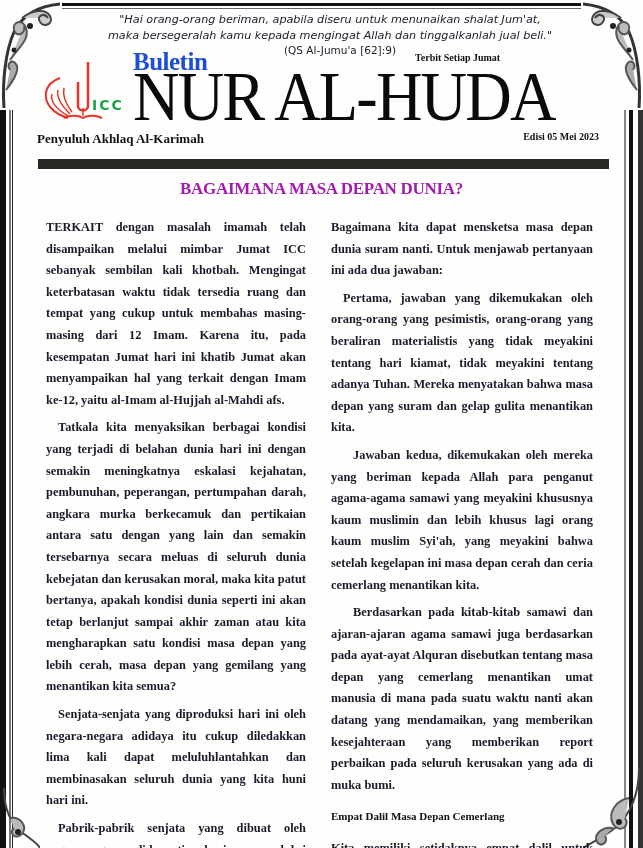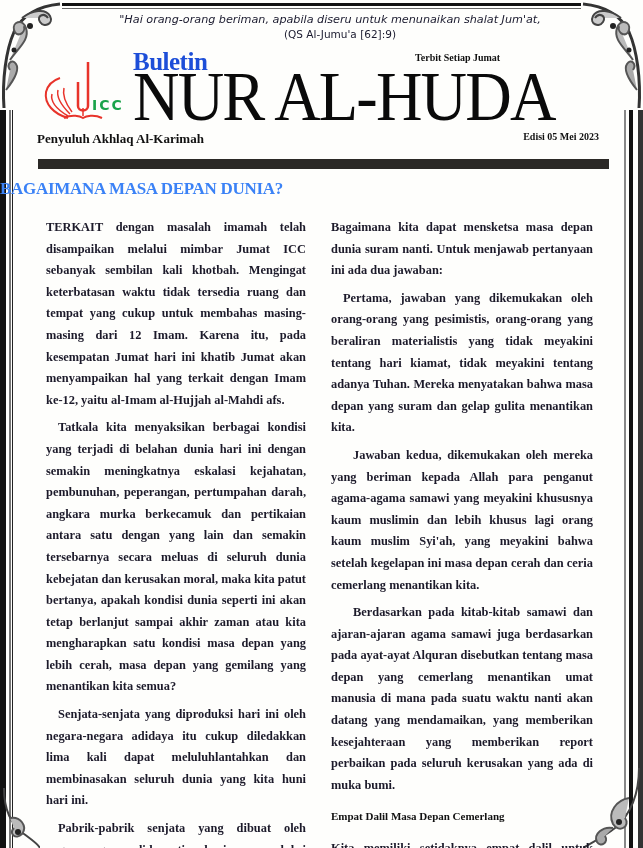--- a/index.html
+++ b/index.html
@@ -62,22 +62,22 @@
     }
     .edisi {
       position: absolute; right: 44px; top: 131px;
       font-weight: bold; font-size: 10px; color: #111;
     }
     .rule {
       position: absolute; left: 38px; top: 159px; width: 571px; height: 10px;
       background: #2b2926;
     }
     .article-title {
-      position: absolute; left: 0; width: 643px; top: 179px; text-align: left;
-      font-size: 17px; font-weight: bold; color: #3b82f6; letter-spacing: -0.3px;
+      position: absolute; left: 0; width: 643px; top: 179px; text-align: center;
+      font-size: 17px; font-weight: bold; color: #a21caf; letter-spacing: -0.3px;
     }
     .col {
       position: absolute; top: 217px;
       font-size: 12.4px; line-height: 21.6px; color: #1c1a2a;
       text-align: justify; font-weight: bold;
       font-family: "Liberation Serif", serif;
     }
     .col p { margin: 0; }
     .col-left { left: 46px; width: 260px; }
     .col-right { left: 331px; width: 262px; }
@@ -134,20 +134,21 @@
   <svg viewBox="0 0 60 80">
     <path d="M56 0 C56 26 48 46 32 60 C22 68 10 74 0 80" stroke="#444" stroke-width="2" fill="none"></path>
     <path d="M46 30 C34 32 24 44 30 56 C36 66 48 58 42 50" stroke="#555" stroke-width="2" fill="#bbb"></path>
     <path d="M30 60 C20 58 10 66 14 74 C18 80 26 74 22 68" stroke="#555" stroke-width="2" fill="#aaa"></path>
     <circle cx="36" cy="54" r="3" fill="#222"></circle>
   </svg>
 </div>
 
 <div class="quote">
   <span class="q">"Hai orang-orang beriman, apabila diseru untuk menunaikan shalat Jum'at,</span>
+  <span class="q">maka bersegeralah kamu kepada mengingat Allah dan tinggalkanlah jual beli."</span>
   <span class="ref">(QS Al-Jumu'a [62]:9)</span>
 </div>
 
 <div class="buletin">Buletin</div>
 <div class="terbit">Terbit Setiap Jumat</div>
 
 <div class="logo">
   <svg viewBox="0 0 90 62">
 
     <path d="M28 58 C14 54 4 44 6 32 C8 24 14 20 20 18" stroke="#e8332a" stroke-width="2" fill="none"></path>

